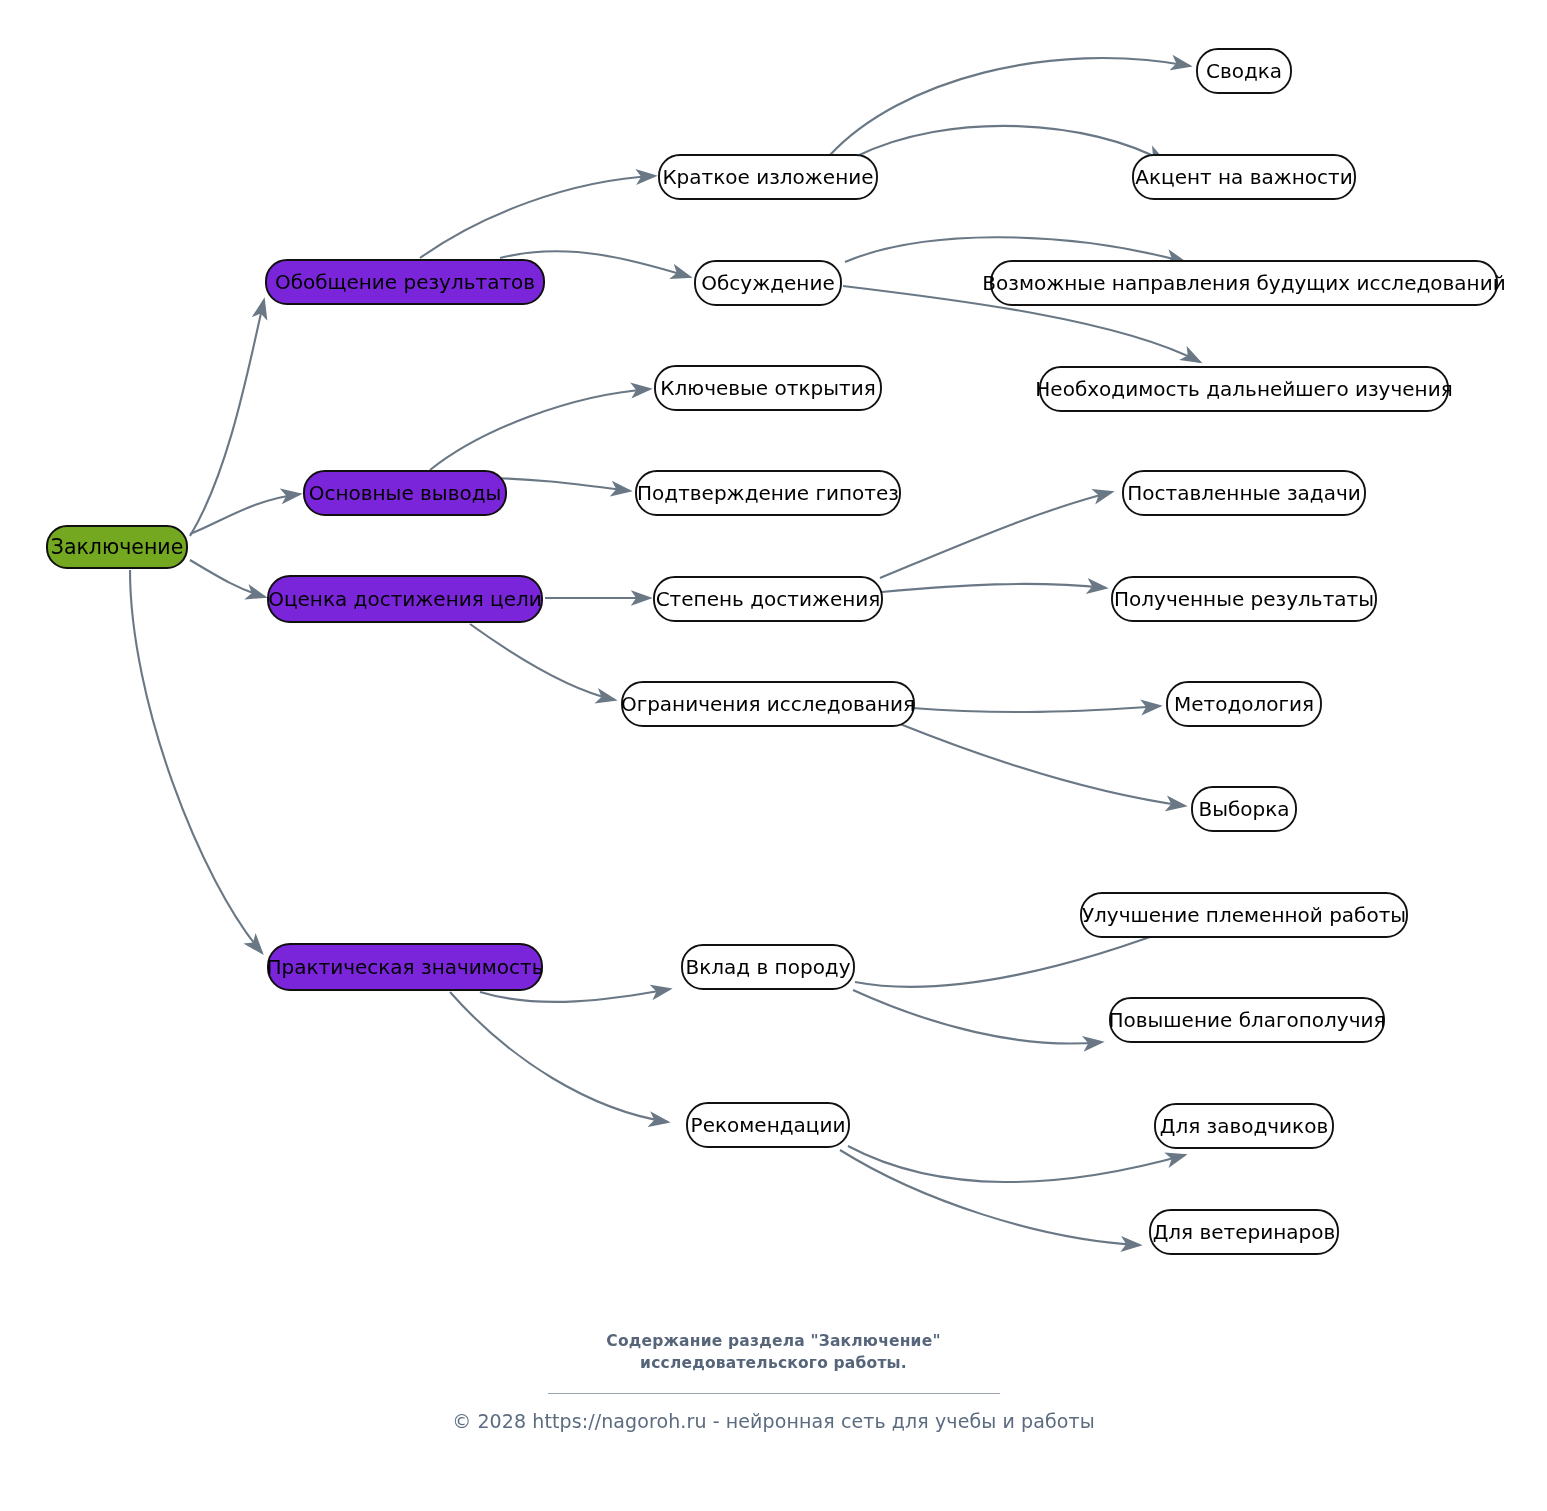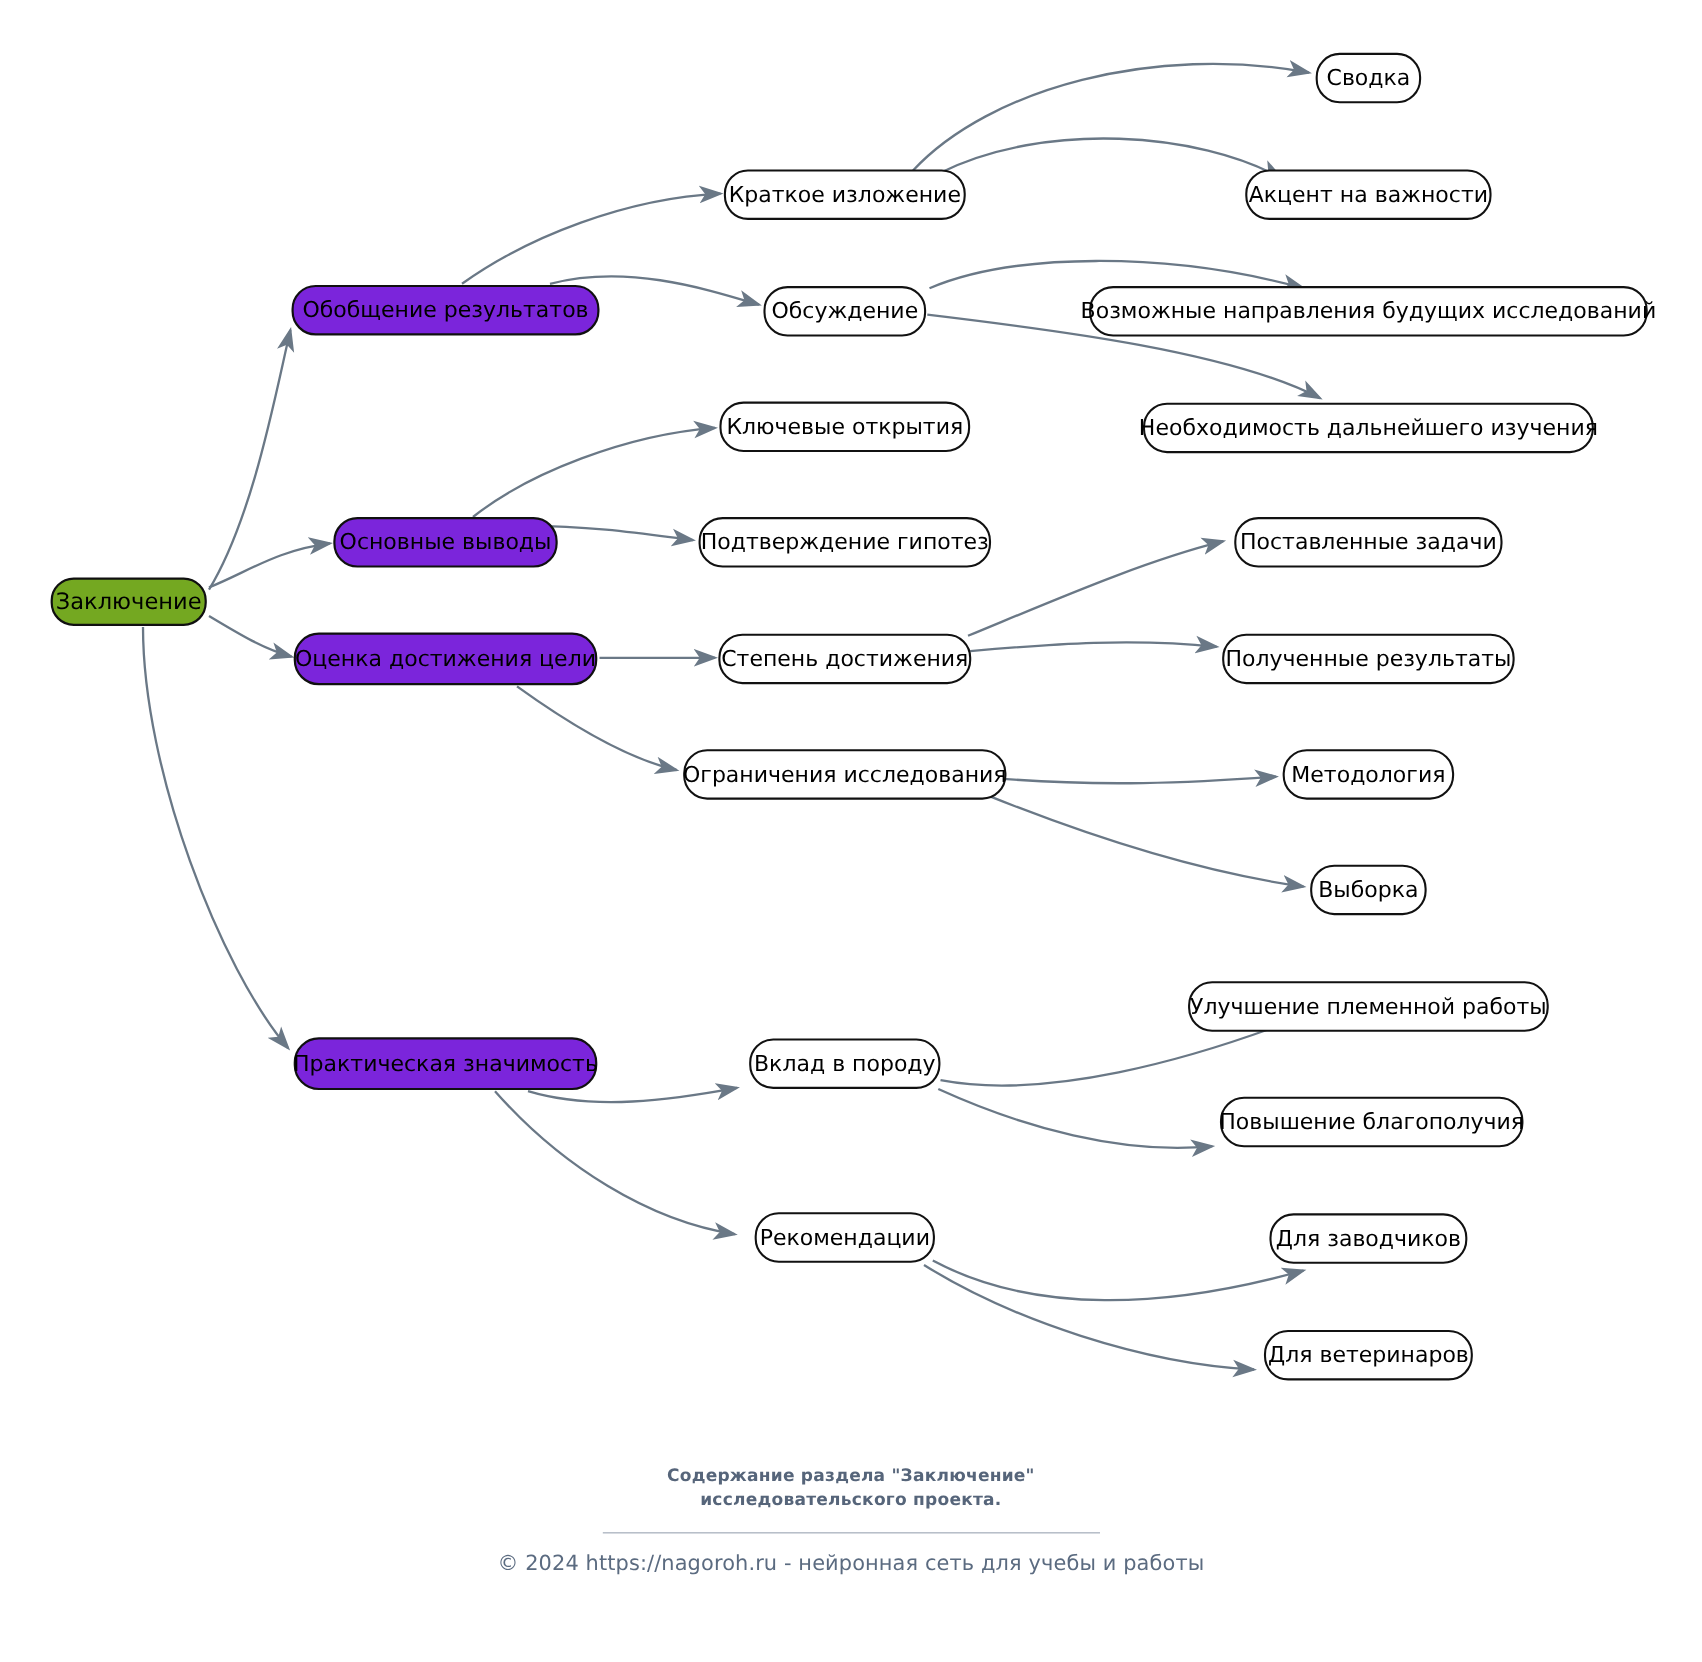--- a/index.html
+++ b/index.html
@@ -227,18 +227,18 @@
         <g>
           <rect x="1150" y="1210" width="188" height="44" rx="20.952380952380953" ry="20.952380952380953" class="node-rect-leaf"></rect>
           <text x="1244" y="1233" class="node-label node-label-leaf">Для ветеринаров</text>
         </g>
       </g>
   </svg>
 
   <div class="footer-block">
     <div class="footer-caption">
       <div>Содержание раздела "Заключение"</div>
-      <div>исследовательского проекта.</div>
+      <div>исследовательского работы.</div>
     </div>
     <div class="footer-rule"></div>
-    <div class="footer-copy">© 2024 https://nagoroh.ru - нейронная сеть для учебы и работы</div>
+    <div class="footer-copy">© 2028 https://nagoroh.ru - нейронная сеть для учебы и работы</div>
   </div>
 </div>
 
 </body></html>

